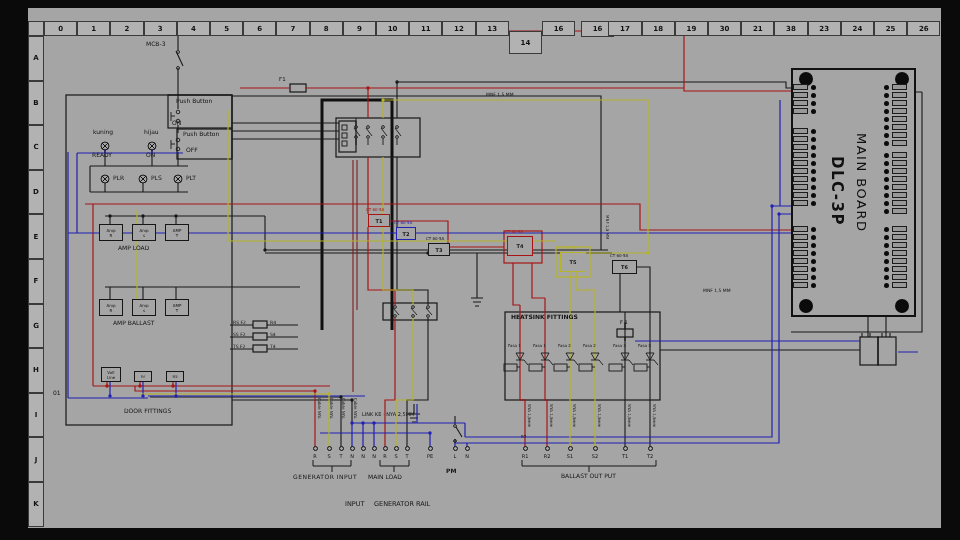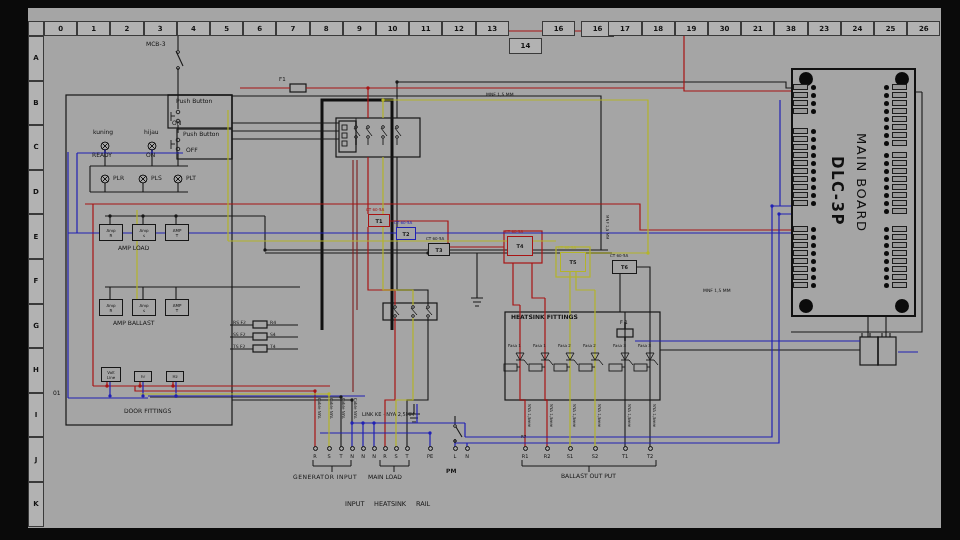--- a/index.html
+++ b/index.html
@@ -262,21 +262,21 @@
   <div class="lbl s6" style="left:113px;top:320px;">AMP BALLAST</div>
   <div class="lbl s6" style="left:124px;top:408px;">DOOR FITTINGS</div>
   <div class="lbl s6" style="left:53px;top:390px;">01</div>
   <div class="lbl s6" style="left:511px;top:314px;font-weight:bold;">HEATSINK FITTINGS</div>
   <div class="lbl s5" style="left:620px;top:320px;">F 1</div>
   <div class="lbl s6" style="left:293px;top:474px;letter-spacing:0.5px;">GENERATOR INPUT</div>
   <div class="lbl s6" style="left:368px;top:474px;">MAIN LOAD</div>
   <div class="lbl s6" style="left:446px;top:468px;font-weight:bold;">PM</div>
   <div class="lbl s5" style="left:362px;top:412px;">LINK KE - NYA  2,5MM</div>
   <div class="lbl s65" style="left:345px;top:501px;">INPUT</div>
-  <div class="lbl s65" style="left:374px;top:501px;">HEATSINK</div>
+  <div class="lbl s65" style="left:374px;top:501px;">GENERATOR</div>
   <div class="lbl s65" style="left:416px;top:501px;">RAIL</div>
   <div class="lbl s6" style="left:561px;top:473px;">BALLAST OUT PUT</div>
   <div class="lbl s4" style="left:521px;top:435px;">R7</div>
   <div class="lbl s45" style="left:486px;top:93px;">MNF 1,5 MM</div>
   <div class="lbl s45" style="left:703px;top:289px;">MNF 1,5 MM</div>
   <div class="lbl s4 vert" style="left:605px;top:215px;">MNF 1,5 MM</div>
 
 <div class="cell" style="left: 28px; top: 21px; width: 16px; height: 15px;"></div>
     <div class="cell" style="left: 44px; top: 21px; width: 33.2px; height: 15px;">0</div>
     <div class="cell" style="left: 77.2px; top: 21px; width: 33.2px; height: 15px;">1</div>
@@ -285,21 +285,21 @@
     <div class="cell" style="left: 176.8px; top: 21px; width: 33.2px; height: 15px;">4</div>
     <div class="cell" style="left: 210px; top: 21px; width: 33.2px; height: 15px;">5</div>
     <div class="cell" style="left: 243.2px; top: 21px; width: 33.2px; height: 15px;">6</div>
     <div class="cell" style="left: 276.4px; top: 21px; width: 33.2px; height: 15px;">7</div>
     <div class="cell" style="left: 309.6px; top: 21px; width: 33.2px; height: 15px;">8</div>
     <div class="cell" style="left: 342.8px; top: 21px; width: 33.2px; height: 15px;">9</div>
     <div class="cell" style="left: 376px; top: 21px; width: 33.2px; height: 15px;">10</div>
     <div class="cell" style="left: 409.2px; top: 21px; width: 33.2px; height: 15px;">11</div>
     <div class="cell" style="left: 442.4px; top: 21px; width: 33.2px; height: 15px;">12</div>
     <div class="cell" style="left: 475.6px; top: 21px; width: 33.2px; height: 15px;">13</div>
-    <div class="cell" style="left: 508.8px; top: 38px; width: 33.2px; height: 16px;">14</div>
+    <div class="cell" style="left: 508.8px; top: 31px; width: 33.2px; height: 23px;">14</div>
     <div class="cell" style="left: 542px; top: 21px; width: 33.2px; height: 15px;">16</div>
     <div class="cell" style="left: 581px; top: 21px; width: 33.2px; height: 16px;">16</div>
     <div class="cell" style="left: 608.4px; top: 21px; width: 33.2px; height: 15px;">17</div>
     <div class="cell" style="left: 641.6px; top: 21px; width: 33.2px; height: 15px;">18</div>
     <div class="cell" style="left: 674.8px; top: 21px; width: 33.2px; height: 15px;">19</div>
     <div class="cell" style="left: 708px; top: 21px; width: 33.2px; height: 15px;">30</div>
     <div class="cell" style="left: 741.2px; top: 21px; width: 33.2px; height: 15px;">21</div>
     <div class="cell" style="left: 774.4px; top: 21px; width: 33.2px; height: 15px;">38</div>
     <div class="cell" style="left: 807.6px; top: 21px; width: 33.2px; height: 15px;">23</div>
     <div class="cell" style="left: 840.8px; top: 21px; width: 33.2px; height: 15px;">24</div>

